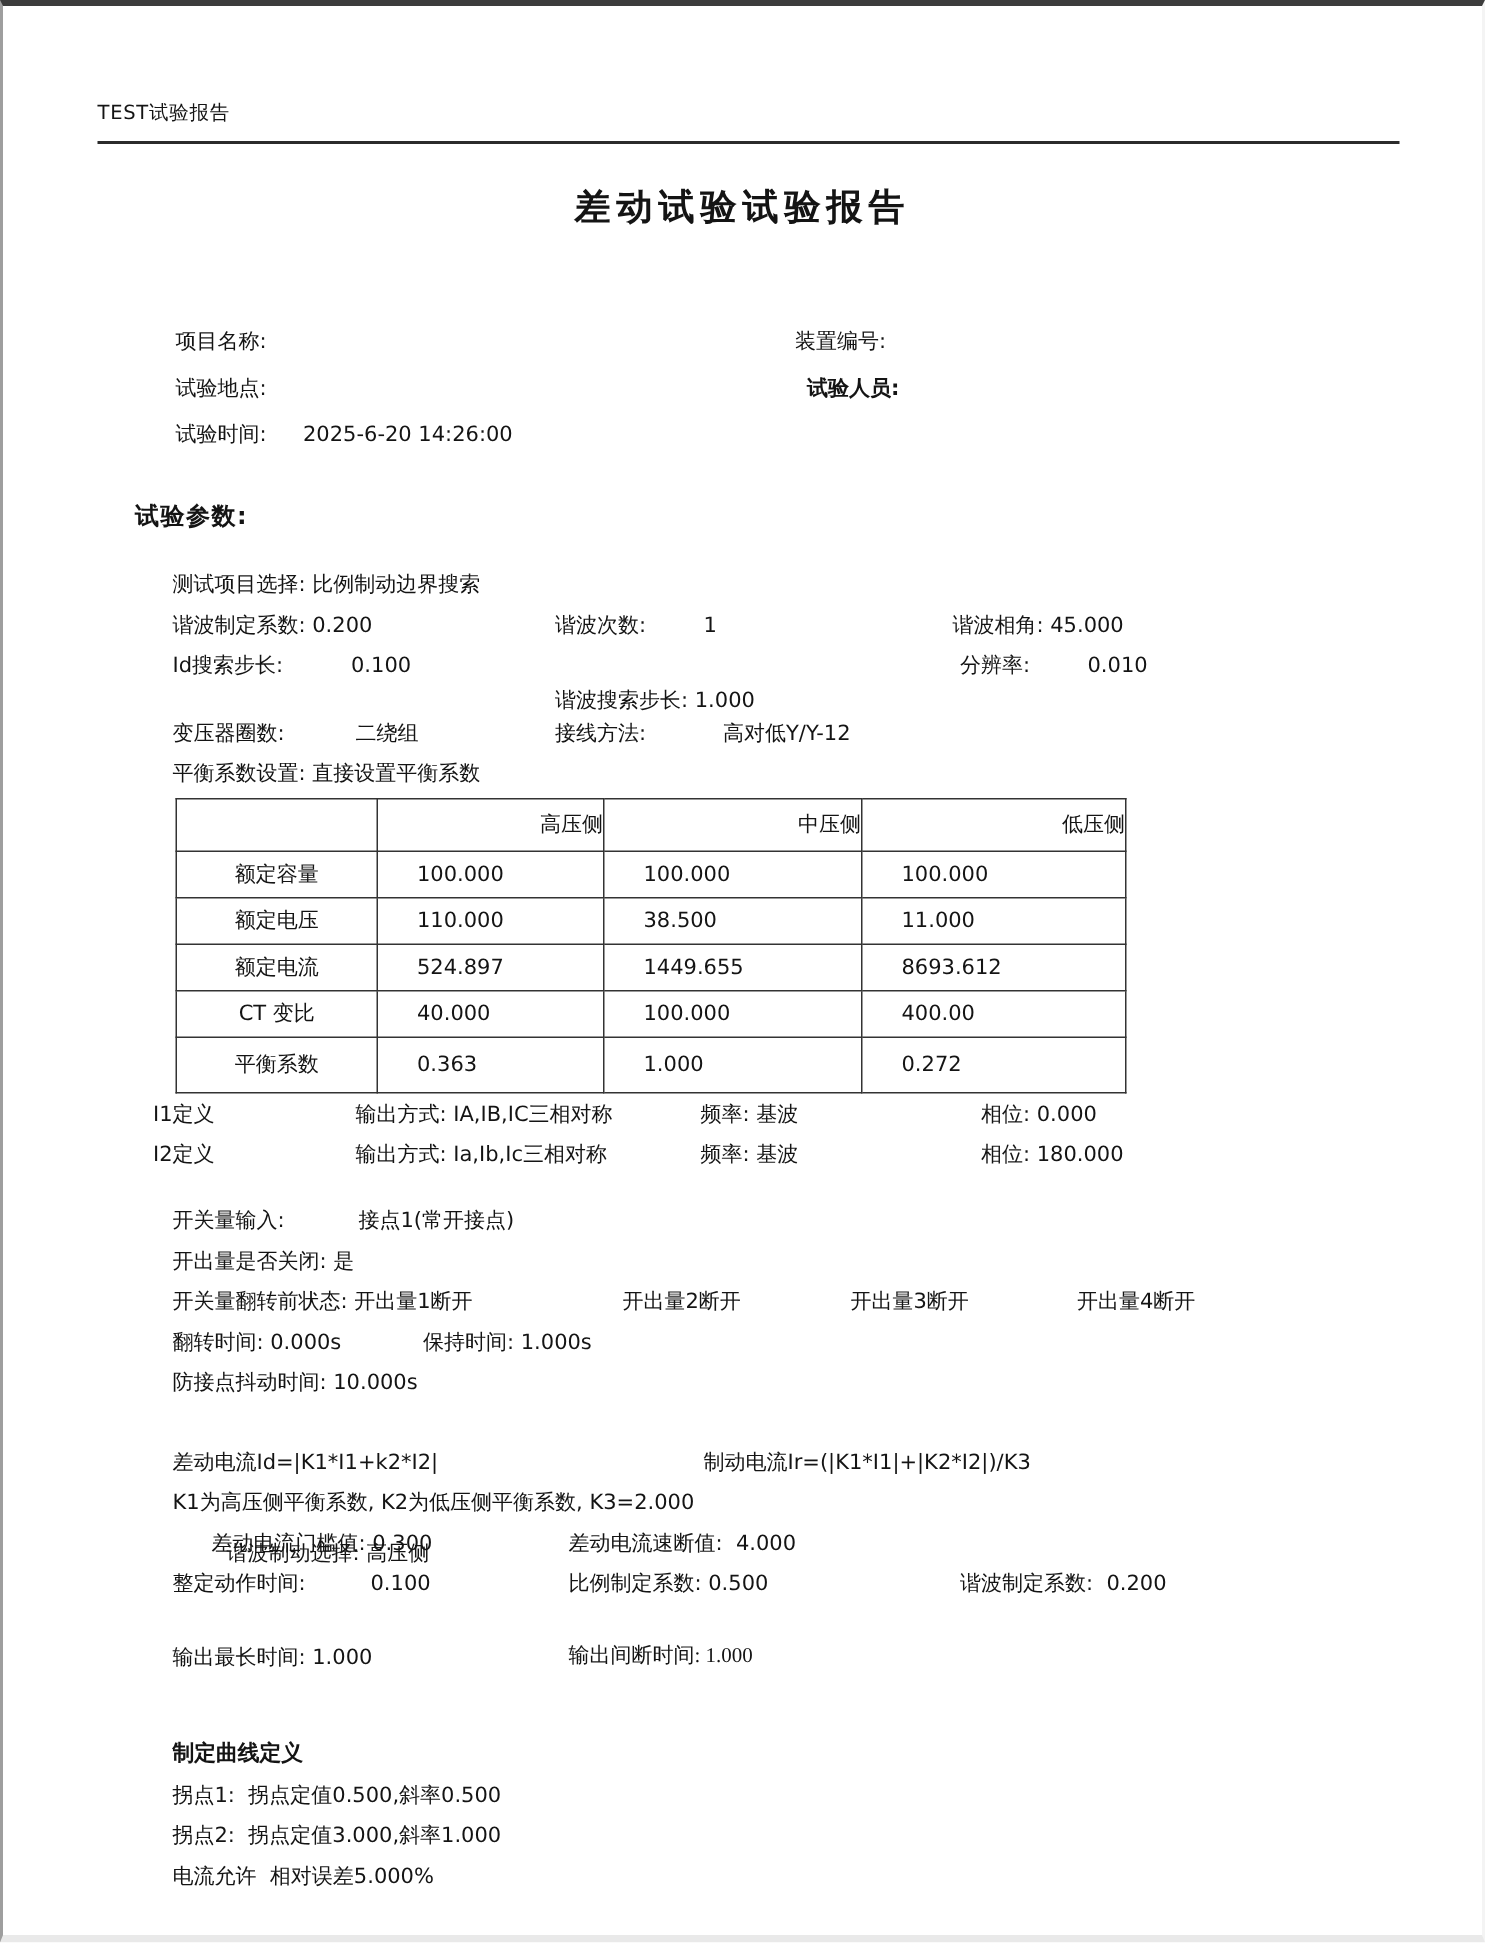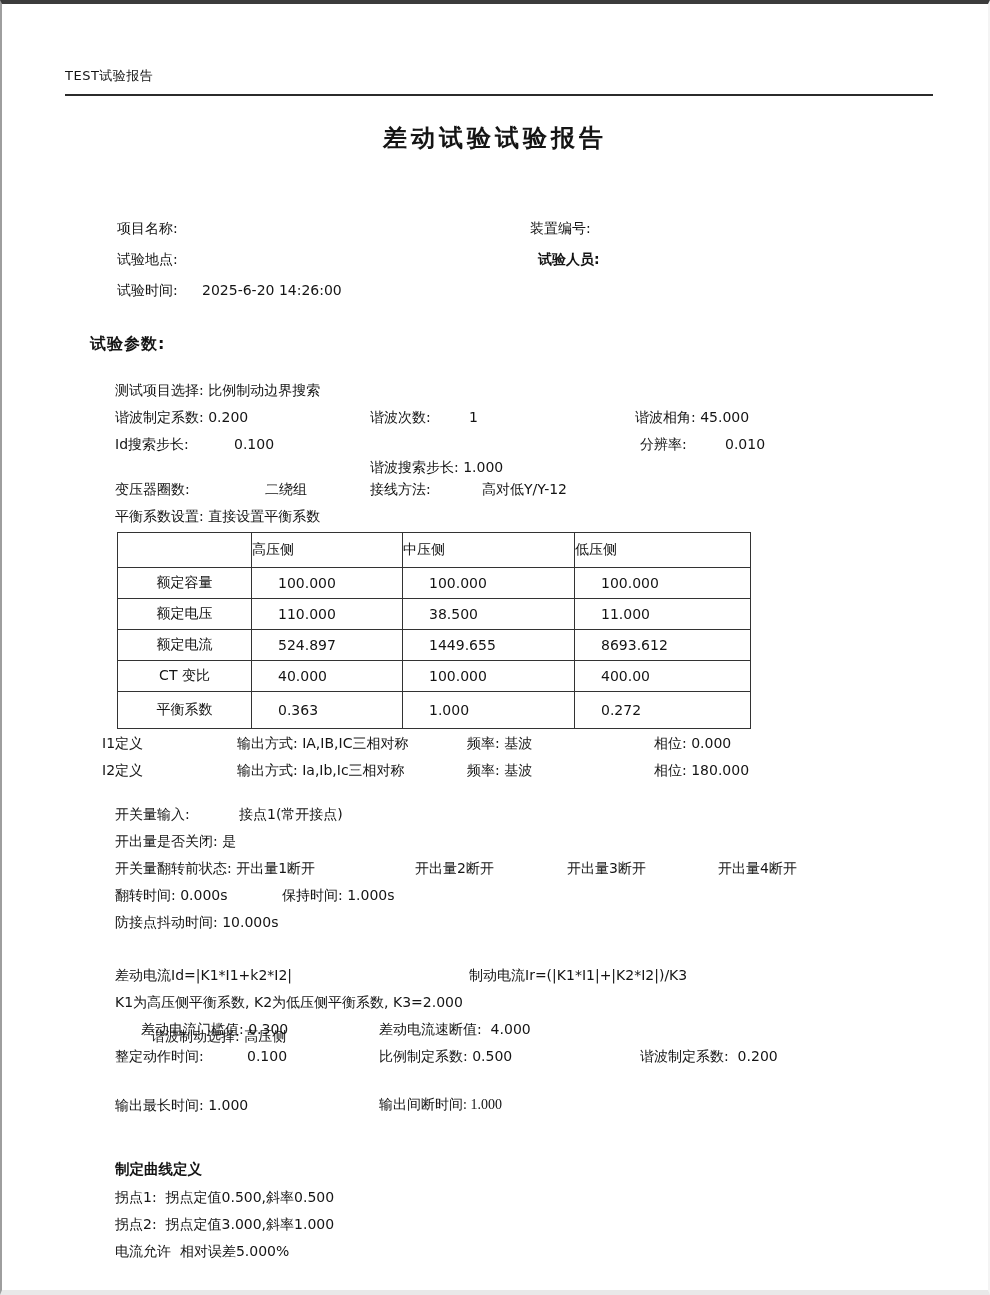--- a/index.html
+++ b/index.html
@@ -15,21 +15,21 @@
   }
   .seg { position:absolute; white-space:pre; font-size:14px; line-height:18px; }
   .hdr { font-size:13px; letter-spacing:0.5px; }
   .hrule { position:absolute; left:63px; top:90px; width:868px; height:0; border-top:2px solid #2b2b2b; }
   .title { position:absolute; left:0; right:0; top:118px; text-align:center;
            font-size:24px; font-weight:bold; letter-spacing:4px; }
   .section-title { font-size:16px; font-weight:bold; letter-spacing:1px; }
   .curve-title { font-size:14.5px; font-weight:bold; }
   .ptable { position:absolute; left:115px; top:528px; border-collapse:collapse; table-layout:fixed; }
   .ptable td { border:1px solid #333; font-size:14px; padding:0; vertical-align:middle; }
-  .ptable tr.h td { height:34px; text-align:left;margin-top:48px; }
+  .ptable tr.h td { height:34px; text-align:right;margin-top:48px; }
   .ptable tr.r td { height:30px; }
   .ptable tr.last td { height:36px; }
   .ptable td.rlabel { text-align:center; }
   .ptable td.rval { text-align:left; padding-left:26px; }
 </style>
 </head>
 <body>
 
 <div class="page">
 
@@ -52,21 +52,21 @@
   <div class="seg" style="left:467px; top:404px;">1</div>
   <div class="seg" style="left:633px; top:404px;">谐波相角: 45.000</div>
 
   <div class="seg" style="left:113px; top:431px;">Id搜索步长:</div>
   <div class="seg" style="left:232px; top:431px;">0.100</div>
   <div class="seg" style="left:368px; top:431px;margin-top:23px;">谐波搜索步长: 1.000</div>
   <div class="seg" style="left:638px; top:431px;">分辨率:</div>
   <div class="seg" style="left:723px; top:431px;">0.010</div>
 
   <div class="seg" style="left:113px; top:476px;">变压器圈数:</div>
-  <div class="seg" style="left:235px; top:476px;margin-left:28px;">二绕组</div>
+  <div class="seg" style="left:235px; top:476px;">二绕组</div>
   <div class="seg" style="left:368px; top:476px;">接线方法:</div>
   <div class="seg" style="left:480px; top:476px;">高对低Y/Y-12</div>
   <div class="seg" style="left:113px; top:503px;">平衡系数设置: 直接设置平衡系数</div>
 
   <table class="ptable">
     <colgroup>
         <col style="width:134px">
         <col style="width:151px">
         <col style="width:172px">
         <col style="width:176px">

